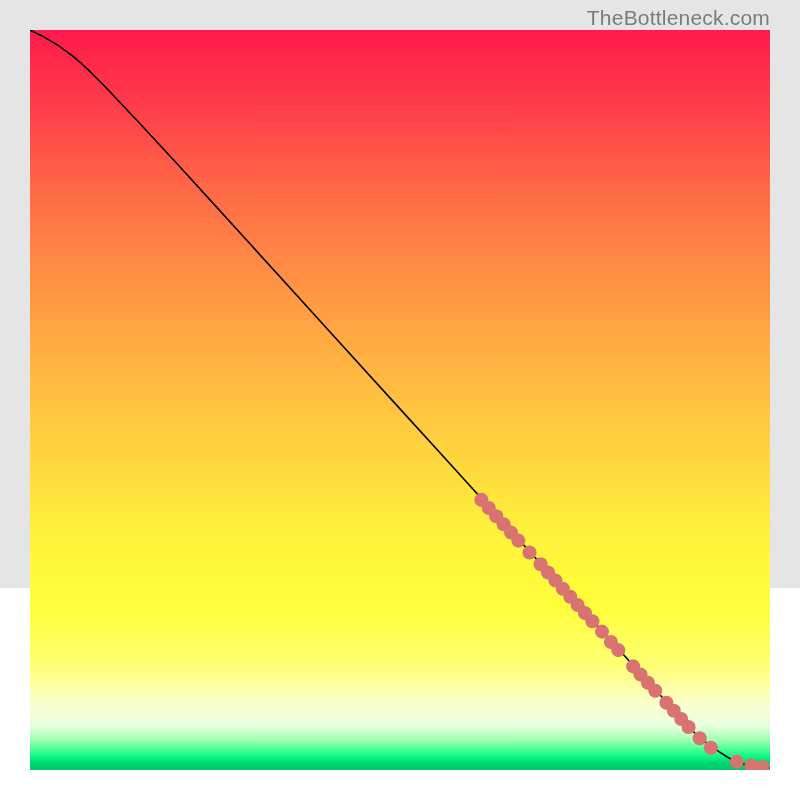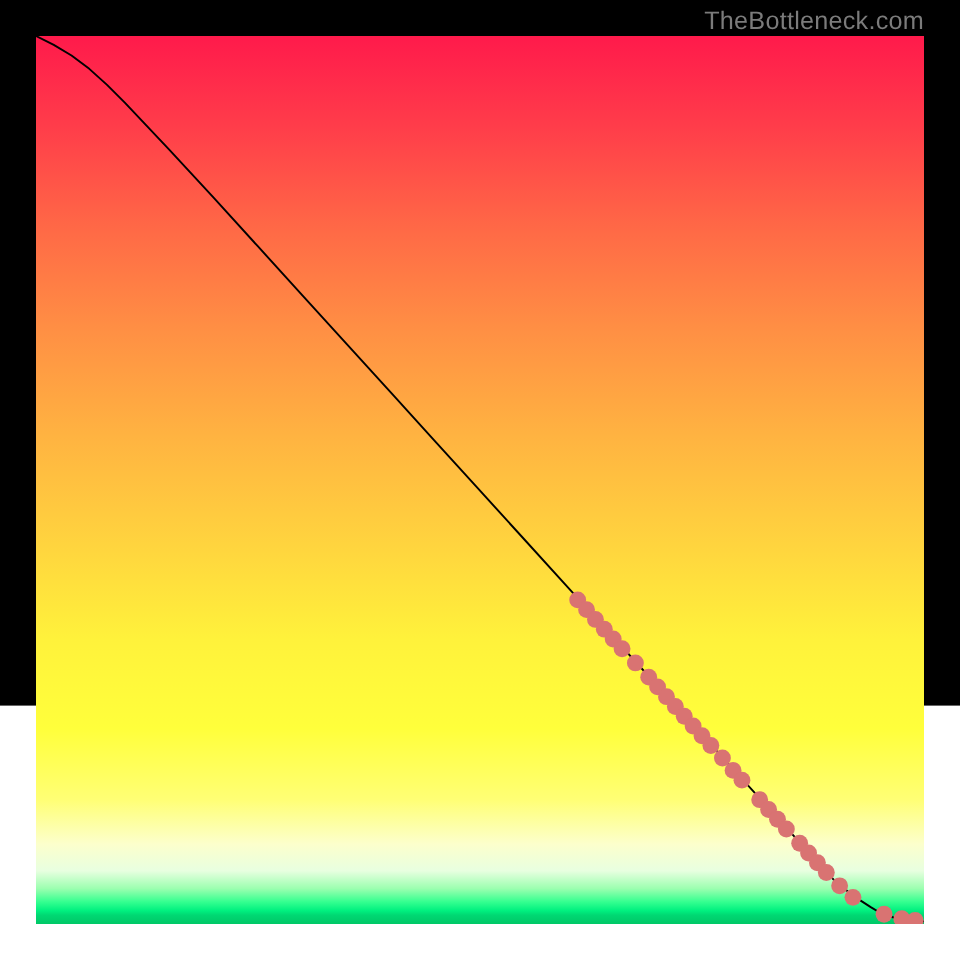--- a/index.html
+++ b/index.html
@@ -7,21 +7,21 @@
     padding: 0;
     width: 800px;
     height: 800px;
     overflow: hidden;
     font-family: Arial, Helvetica, sans-serif;
   }
   .frame {
     position: relative;
     width: 800px;
     height: 588px;
-    background: #000000;
+    background: #e5e5e5;
   }
   .plot-area {
     position: absolute;
     left: 30px;
     top: 30px;
     width: 740px;
     height: 740px;
     overflow: hidden;
   }
   .gradient-bg {

